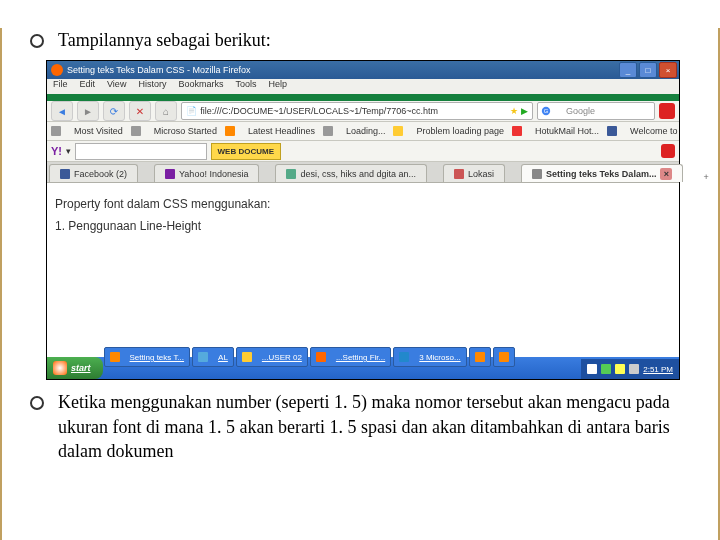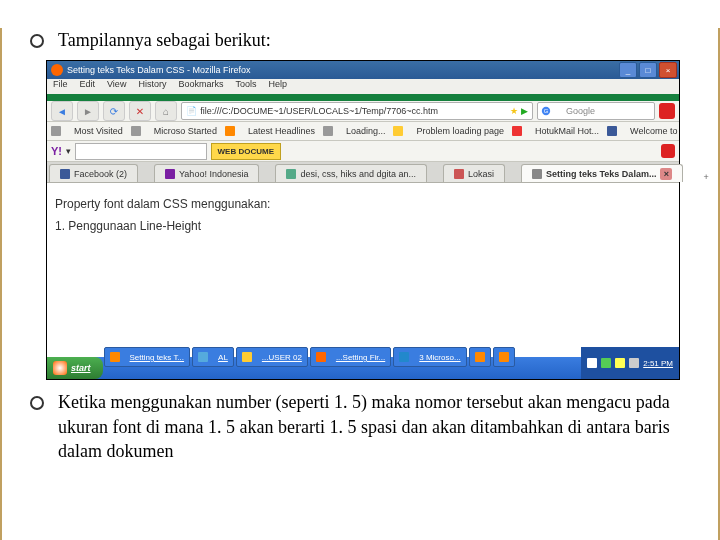--- a/index.html
+++ b/index.html
@@ -171,21 +171,21 @@
   display:flex;
   align-items:center;
   gap:4px;
   font-style:italic;
   font-weight:bold;
   border-radius:0 8px 8px 0;
 }
 .start-orb { width:14px; height:14px; background:radial-gradient(#fff,#f60); border-radius:3px;}
 .task { height:18px; margin:12px 1px; padding:0 5px; background:#3a7de0; border:1px solid #2a5aa0; border-radius:2px; display:flex; align-items:center; gap:10px; font-size:8px; white-space:nowrap;}
 .task .tico { width:10px; height:10px; background:#f80; border-radius:1px;}
-.tray { margin-left:auto; background:#1e50a0; height:32px; display:flex; align-items:center; padding:0 6px; gap:4px;}
+.tray { margin-left:auto; background:#1e50a0; height:20px; display:flex; align-items:center; padding:0 6px; gap:4px;}
 .tray .tico { width:10px; height:10px; background:#fff; border-radius:1px;}
 .clock { font-size:8px;}
 .nav-arrow { font-size:10px; color:#3a7de0;}
 .stop-x { color:#c33; font-size:10px;}
 .reload { font-size:10px; color:#3a7de0;}
 .home-i { font-size:10px; color:#777;}
 .fox-i { width:12px; height:12px; background:#f60; border-radius:50%; display:inline-block;}
 .grey { color:#888;}
 .tab .fb { background:#3b5998;}
 .tab .yi { background:#7a1fa2;}

